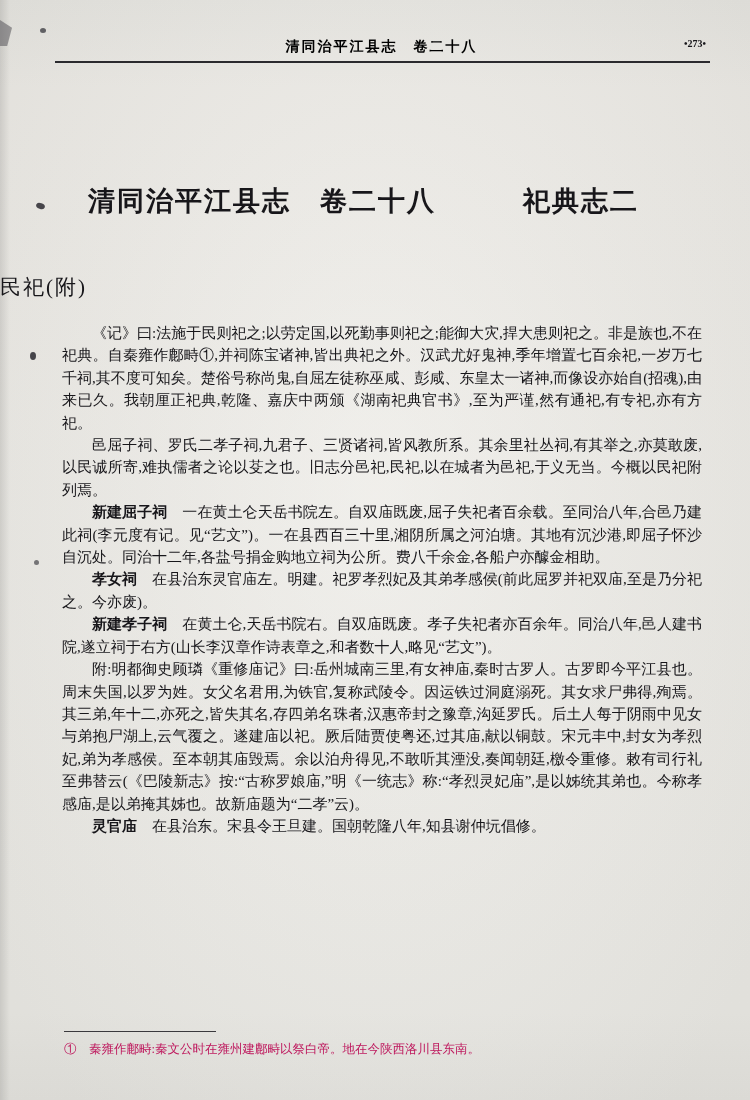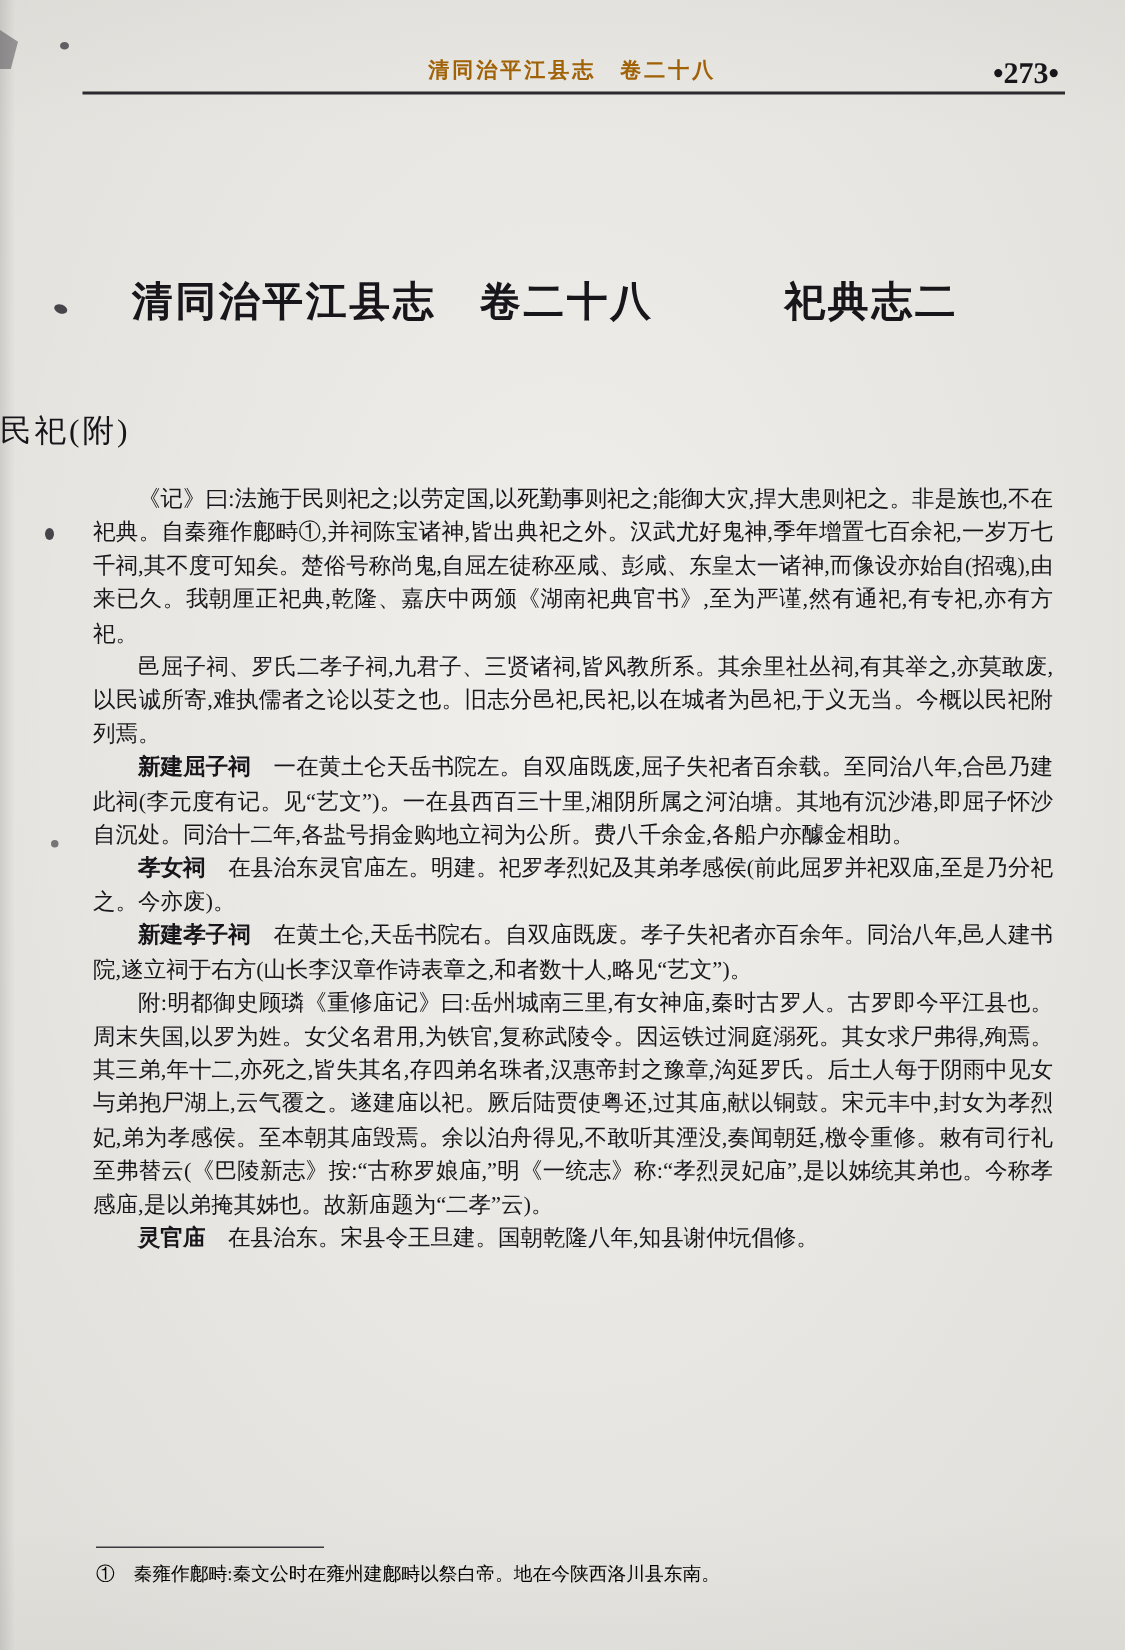--- a/index.html
+++ b/index.html
@@ -14,23 +14,23 @@
     font-family:"Liberation Serif","DejaVu Serif",serif;
     color:#17161a;
     overflow:hidden;
   }
   .page { position:absolute; inset:0; }
 
   .header-row { position:absolute; top:38px; left:55px; right:42px; height:22px; }
   .header-title {
     position:absolute; left:0; right:0; top:0;
     text-align:center; font-size:14px; font-weight:bold;
-    letter-spacing:2px; color:#a16207;
+    letter-spacing:2px; color:#000000;
   }
-  .page-number { position:absolute; right:2px; top:0; font-size:20px; font-weight:bold; }
+  .page-number { position:absolute; right:2px; top:0; font-size:10px; font-weight:bold; }
   .header-rule { position:absolute; top:61px; left:55px; right:40px; border-top:2px solid #2b2a2e; }
 
   .main-title {
     position:absolute; top:183px; left:88px; right:40px;
     font-size:27px; font-weight:bold; letter-spacing:2px;
     white-space:nowrap;
   }
   .section-heading {
     position:absolute; top:273px; left:0; right:0;
     text-align:left; font-size:21px; font-weight:normal; letter-spacing:2px;
@@ -40,21 +40,21 @@
     position:absolute; top:322px; left:62px; right:48px;
     font-size:15px; line-height:22.4px;
     text-align:justify; text-justify:inter-ideograph;
   }
   .body-text p { text-indent:2em; margin:0; }
   .body-text b { font-weight:bold; }
 
   .footnote-rule { position:absolute; top:1031px; left:64px; width:152px; border-top:1.5px solid #3a393d; }
   .footnote {
     position:absolute; top:1040px; left:64px; right:48px;
-    font-size:12.5px; line-height:18px; color:#000000;
+    font-size:12.5px; line-height:18px; color:#be185d;
   }
 
   
   .speck { position:absolute; background:#2a2930; border-radius:50%; opacity:0.85; }
   .speck.s1 { left:36px; top:203px; width:9px; height:6px; transform:rotate(20deg); }
   .speck.s2 { left:30px; top:352px; width:6px; height:8px; }
   .speck.s3 { left:34px; top:560px; width:5px; height:5px; opacity:0.6; }
   .speck.s4 { left:40px; top:28px;  width:6px; height:5px; opacity:0.7; }
   .corner-shadow {
     position:absolute; left:0; top:20px; width:12px; height:26px;

